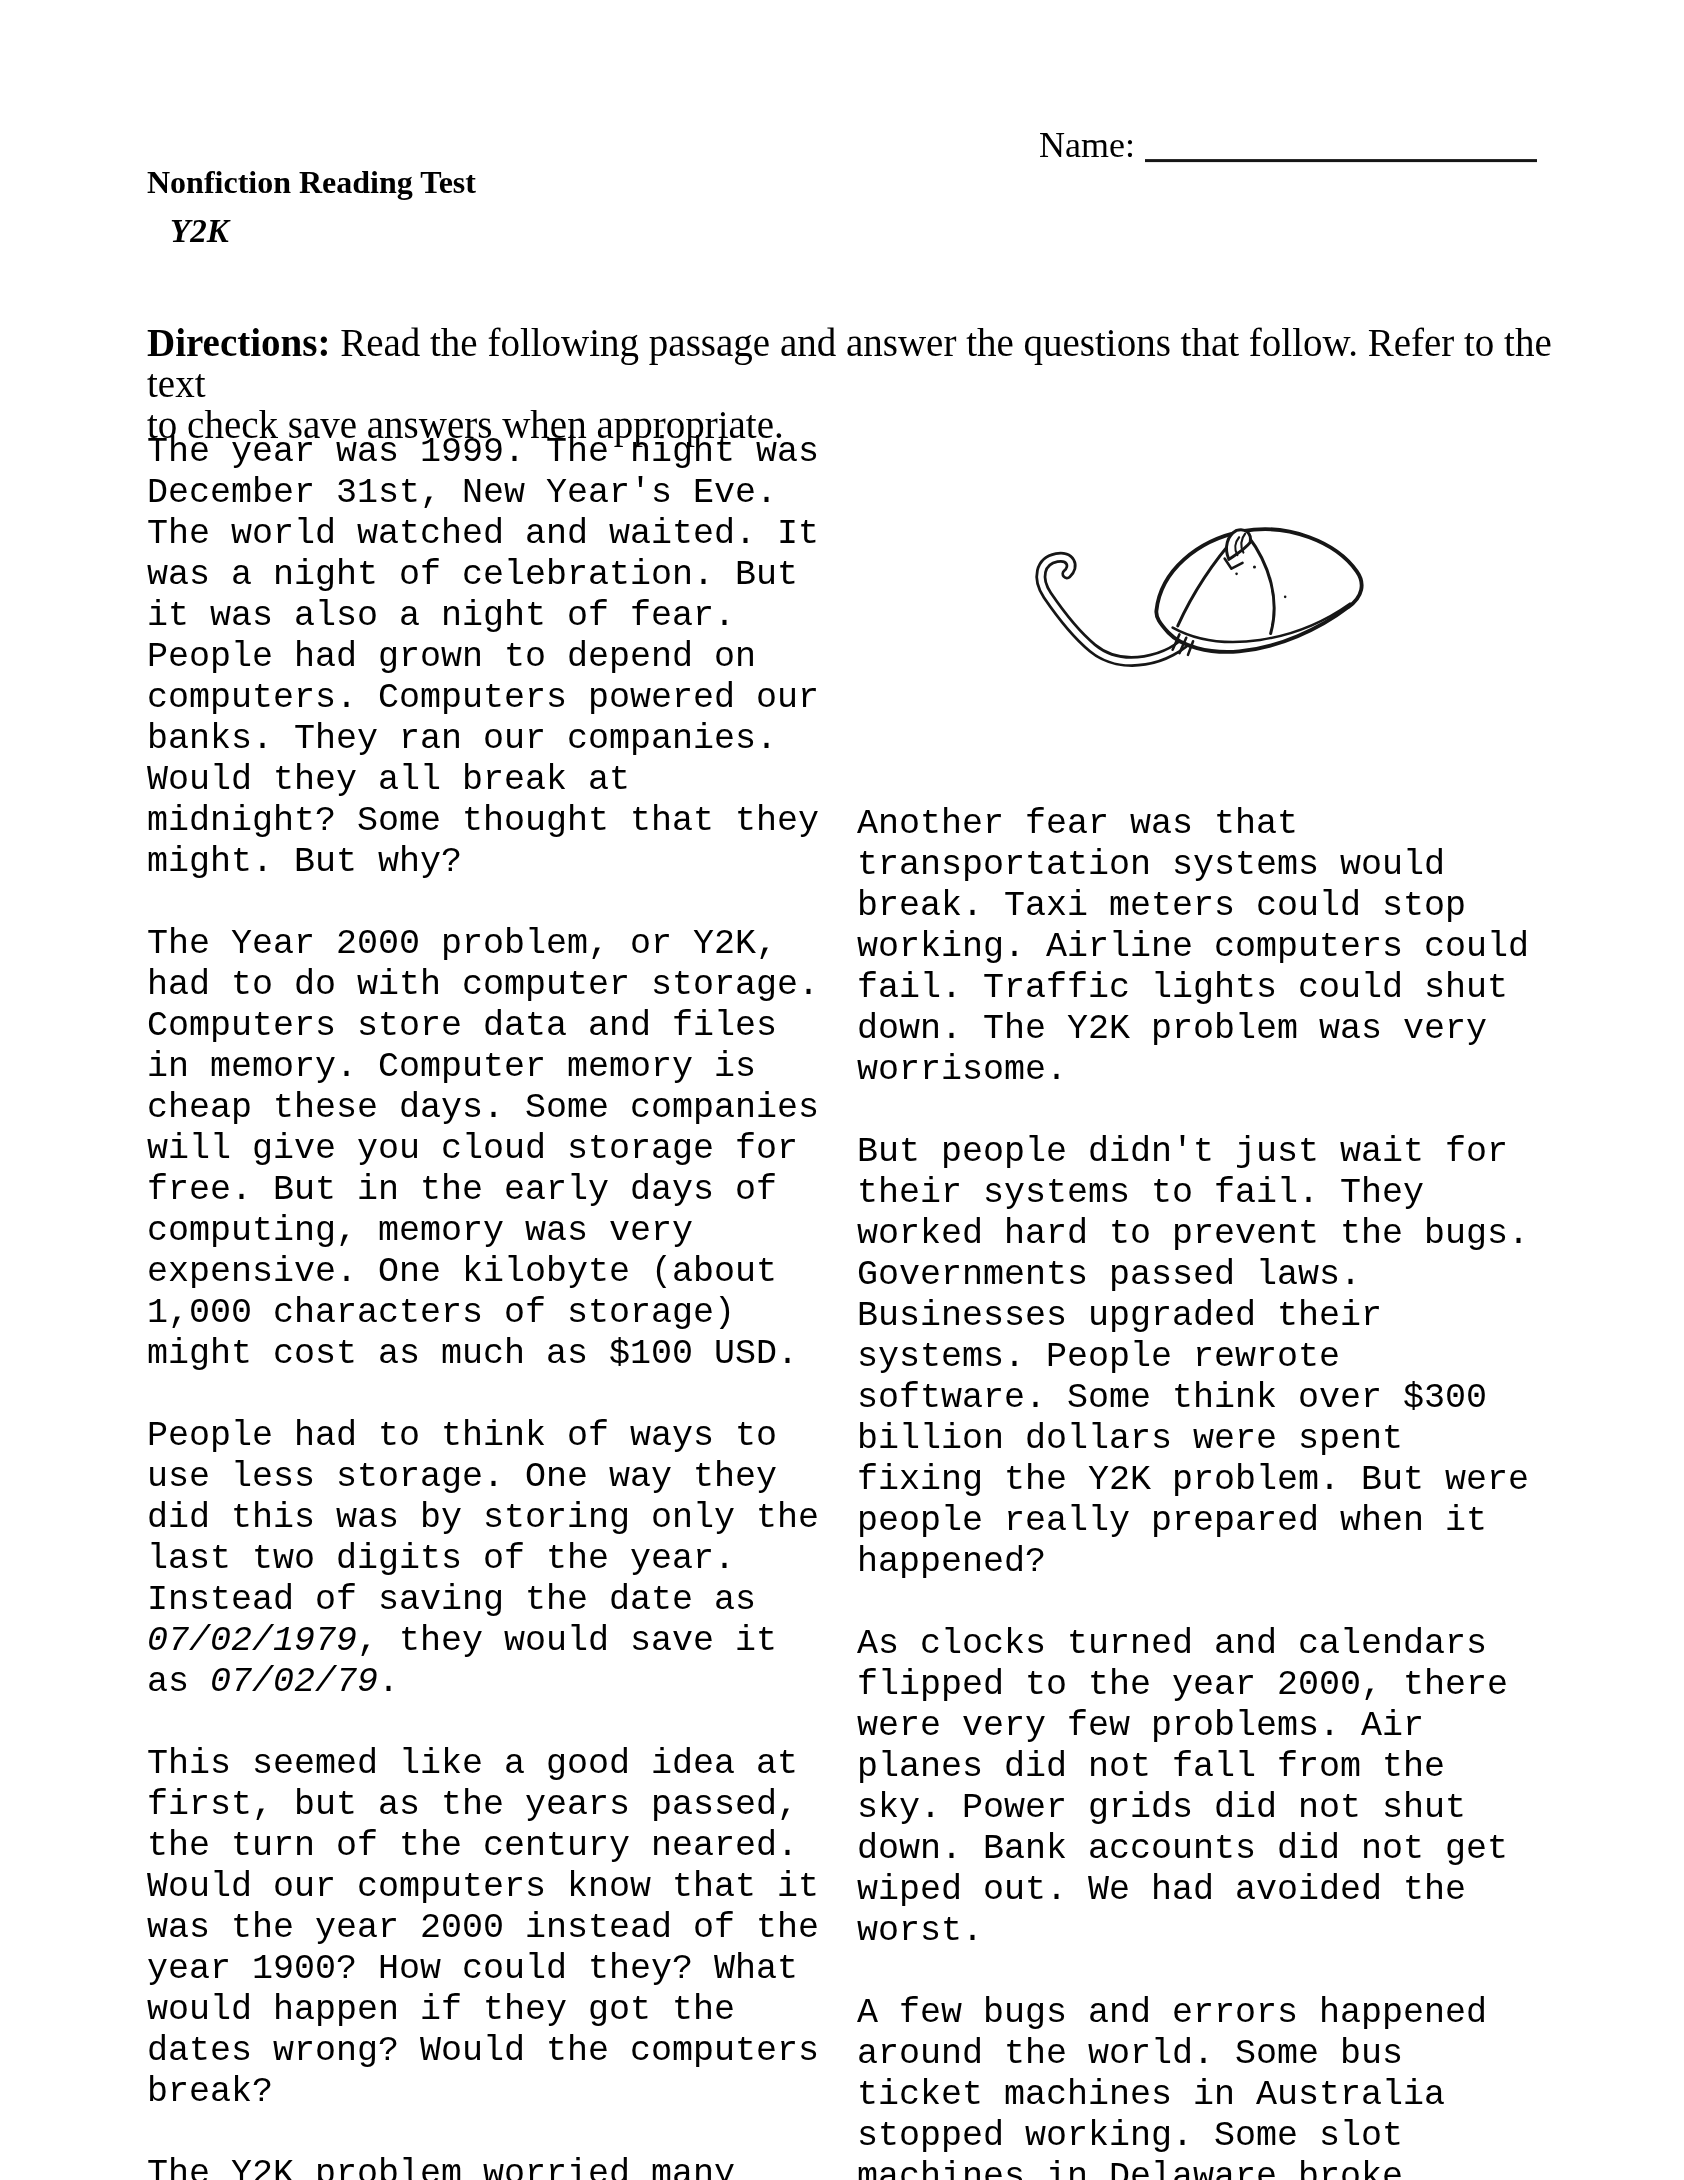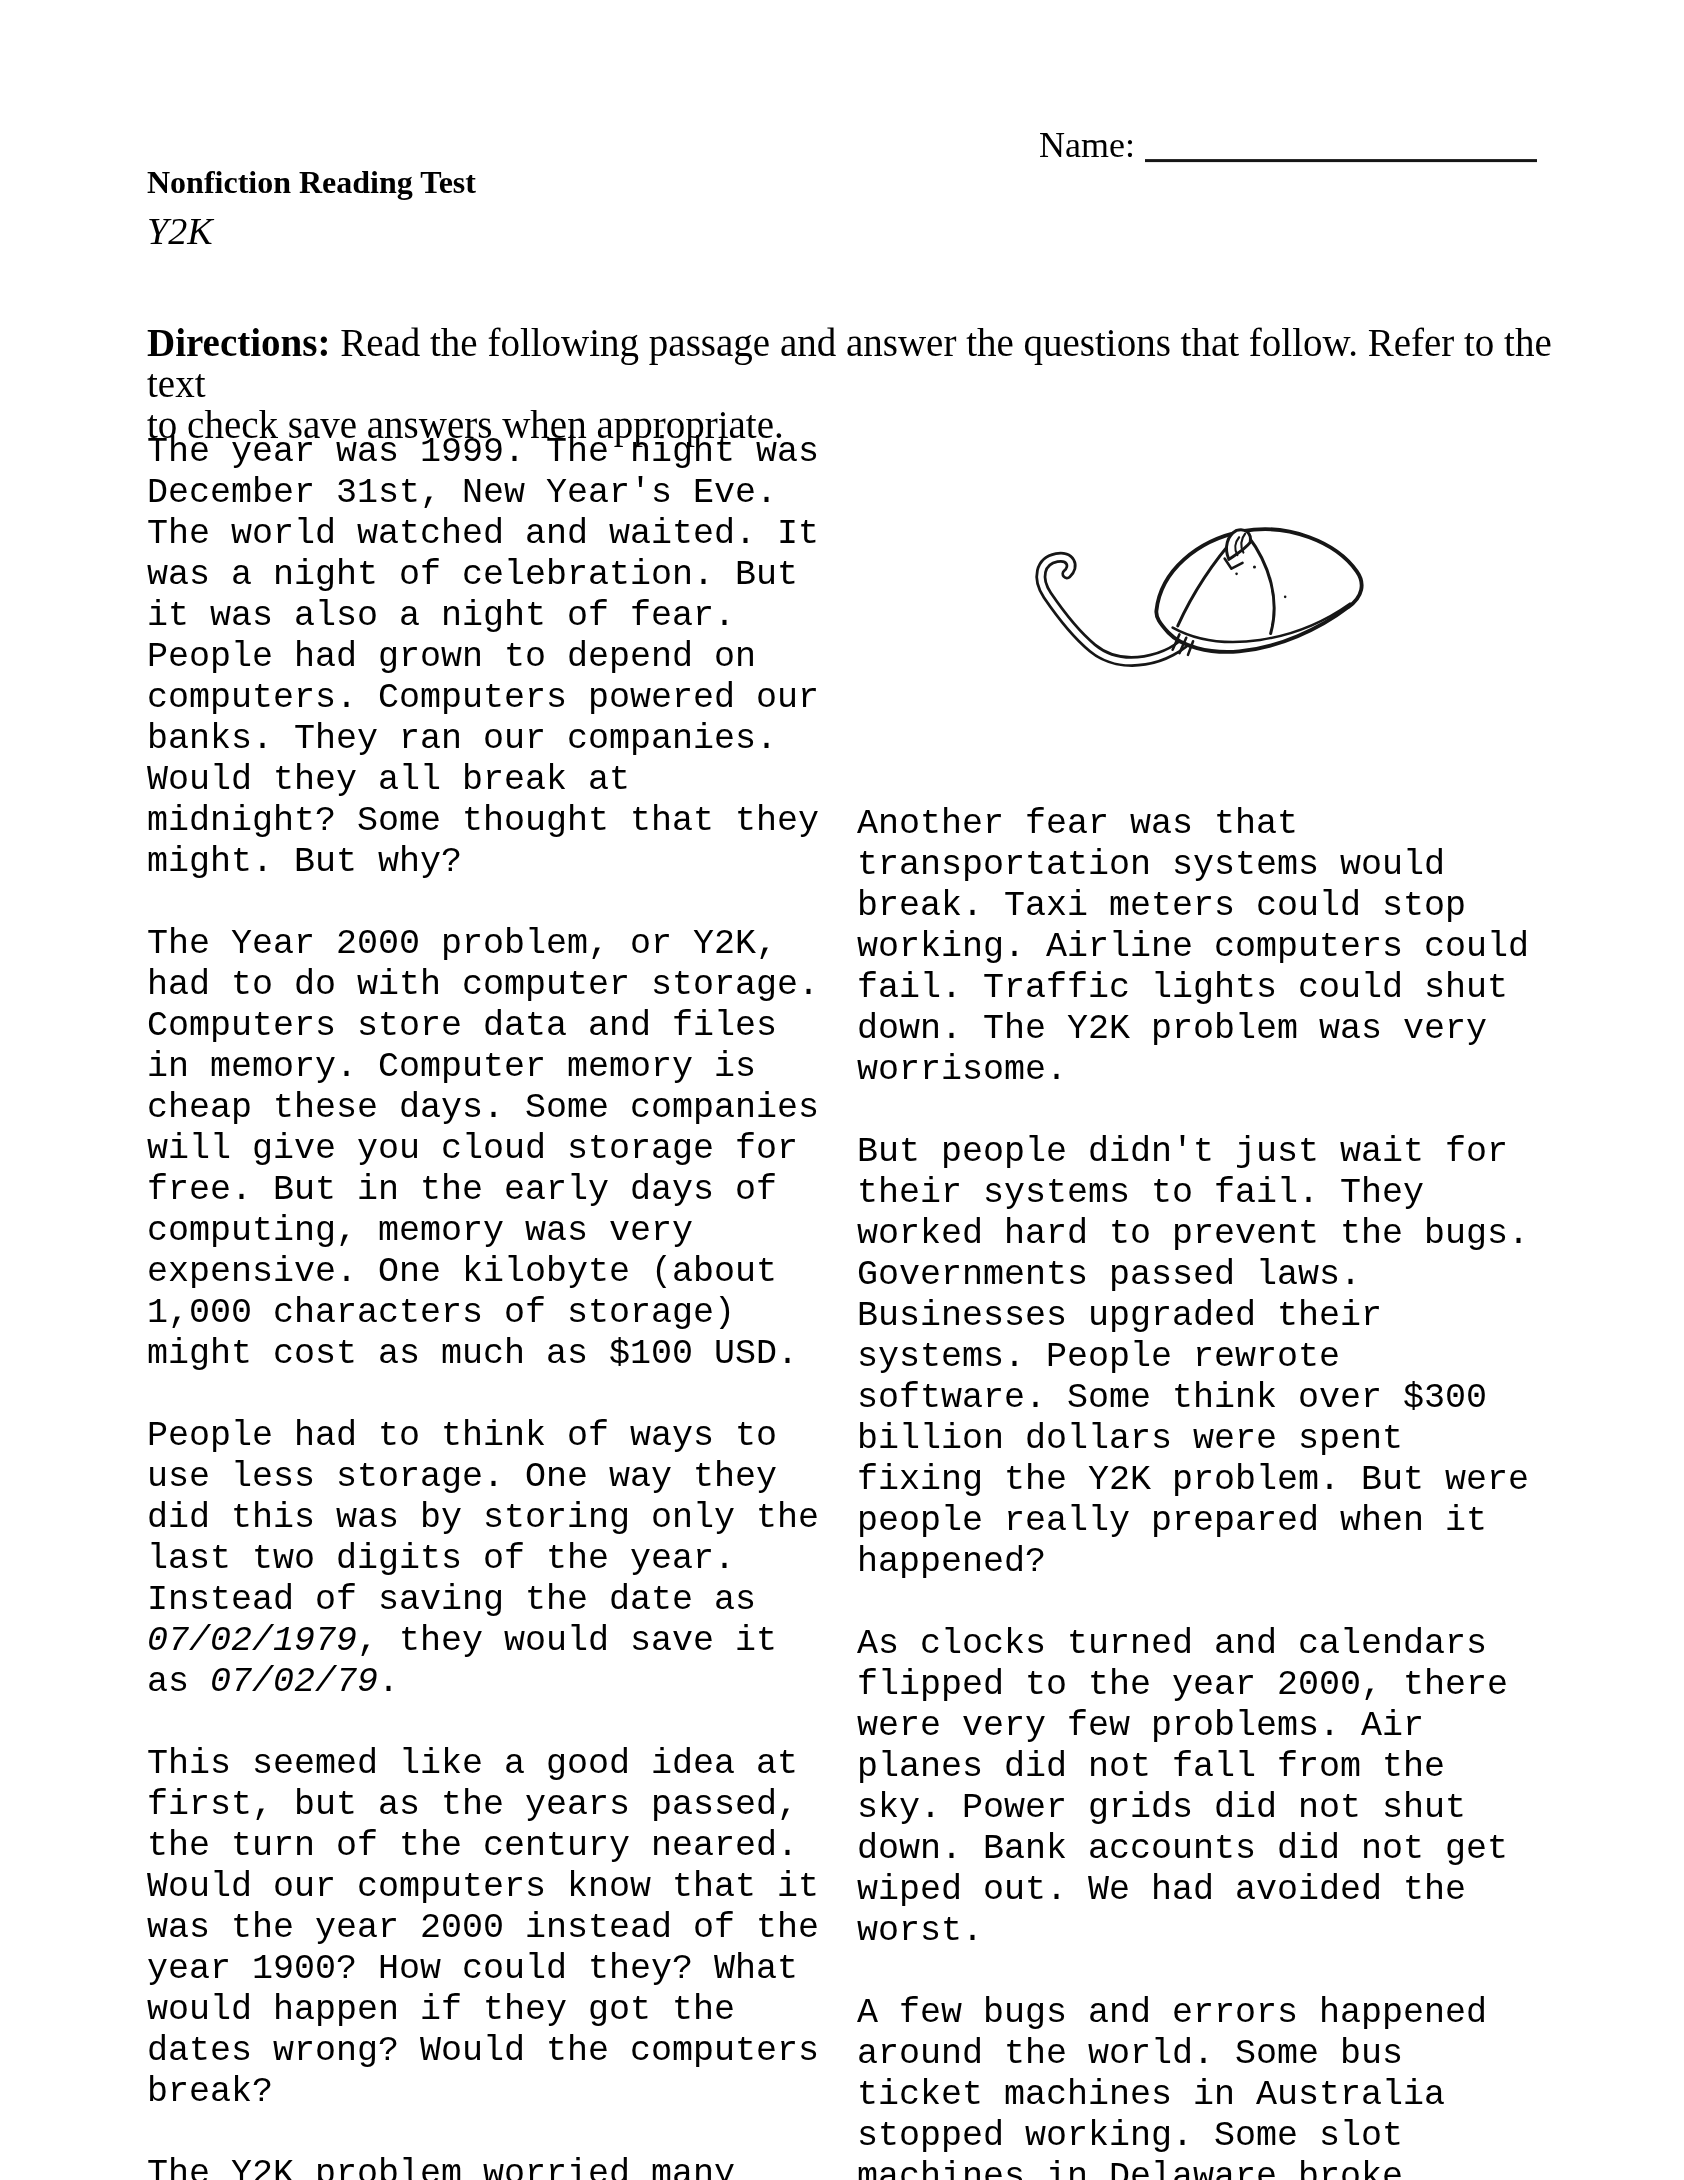--- a/index.html
+++ b/index.html
@@ -17,21 +17,21 @@
     font-size:36px;line-height:41px;white-space:nowrap;
   }
   .name-line{
     display:inline-block;width:392px;height:34px;
     border-bottom:3.4px solid #161616;margin-left:10.2px;
     transform:translateY(5.1px);
   }
   
   .title-block{position:absolute;left:147px;top:158px;}
   .title{font-size:32px;line-height:49px;font-weight:bold;}
-  .subtitle{font-size:38px;line-height:49px;font-weight:normal;font-style:italic;}
+  .subtitle{font-size:33px;line-height:49px;font-weight:bold;font-style:italic;margin-left:23px;}
   
   .directions{
     position:absolute;left:147px;top:283px;width:1448px;
     font-size:39px;line-height:41px;
   }
   .directions .dline{display:block;}
   .directions b{font-weight:bold;}
   
   .col{
     position:absolute;width:681px;

